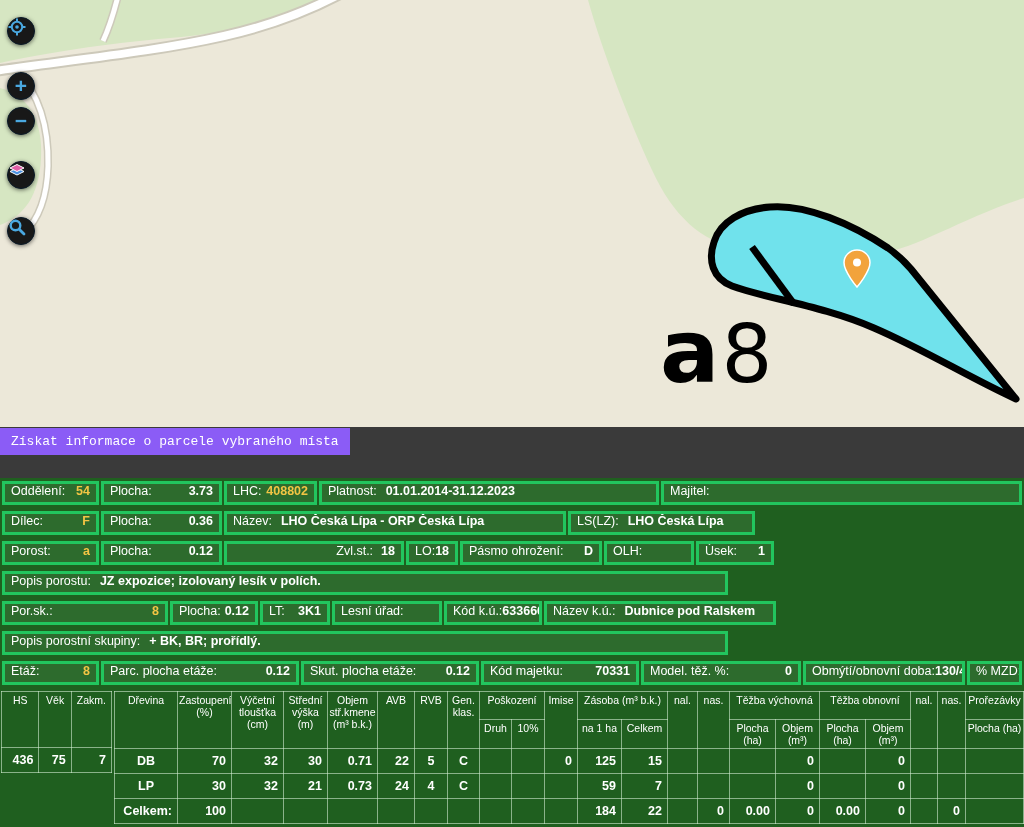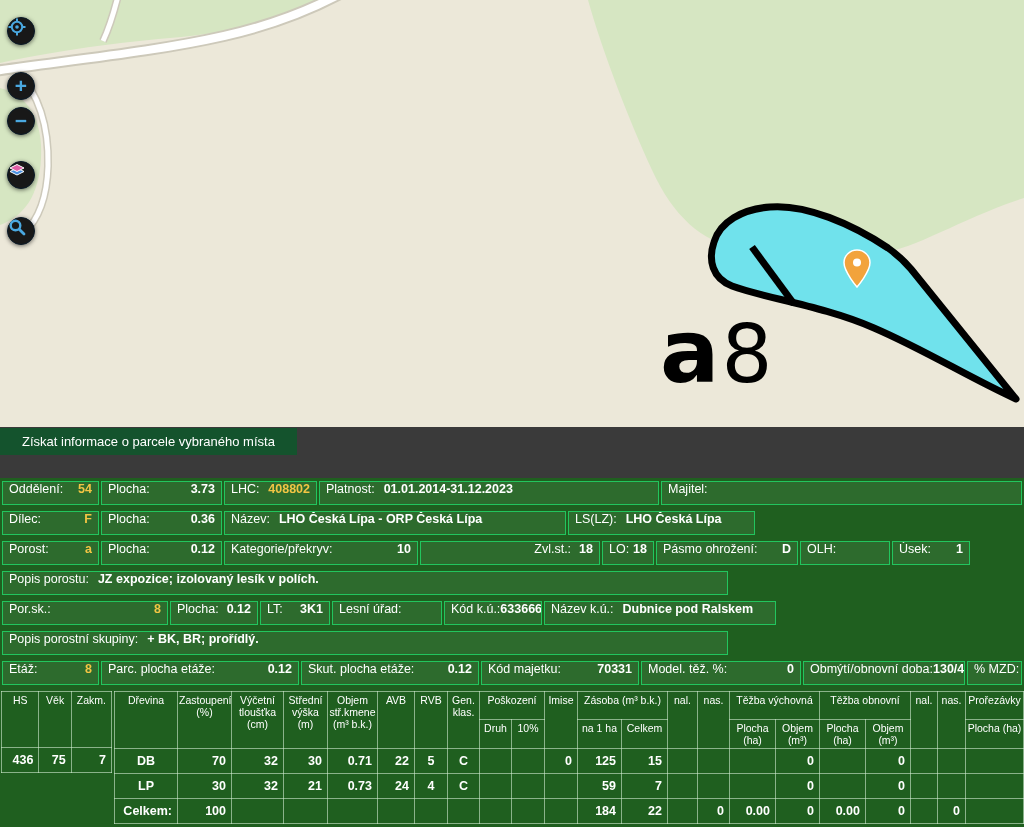--- a/index.html
+++ b/index.html
@@ -14,29 +14,29 @@
   .arealabel .la{font-size:88px;font-weight:800;font-family:"DejaVu Sans",sans-serif;}
   .arealabel .ln{font-size:80px;font-weight:400;font-family:"DejaVu Sans",sans-serif;margin-left:2px;}
 
   .ctl{position:absolute;left:7px;width:28px;height:28px;border-radius:50%;
        background:#181818;border:1px solid #0a1a28;box-shadow:0 1px 4px rgba(0,0,0,.55);
        display:flex;align-items:center;justify-content:center;color:#4aa8e0;cursor:pointer;box-sizing:border-box;}
   .ctl.txt{font-size:21px;font-weight:bold;line-height:1;padding-bottom:2px;}
 
   
   .strip{position:absolute;left:0;top:427px;width:1024px;height:51px;background:#3a3a3a;}
-  .tooltip{position:absolute;left:0;top:1px;background:#14532d;color:#ffffff;
-           font-size:13px;padding:6px 22px;white-space:nowrap;}
+  .tooltip{position:absolute;left:0;top:1px;background:#8b5cf6;color:#ffffff;
+           font-size:13px;padding:6px 11px;white-space:nowrap;font-family:Liberation Mono, monospace;}
 
   
   .panel{position:absolute;left:0;top:478px;width:1024px;height:349px;background:#1f5f1f;
          box-sizing:border-box;padding-top:3px;color:#fff;}
   .row{display:flex;gap:2px;padding:0 2px;margin-bottom:6px;height:24px;}
-  .f{background:#2d6b2d;border:1px solid #22c55e;display:flex;align-items:flex-end;
-     padding:8px 6px;font-size:12.5px;box-sizing:border-box;overflow:hidden;white-space:nowrap;}
+  .f{background:#2d6b2d;border:3px solid #22c55e;display:flex;align-items:flex-start;
+     padding:0 6px;font-size:12.5px;box-sizing:border-box;overflow:hidden;white-space:nowrap;}
   .f .lab{color:#fff;}
   .f .val{font-weight:bold;color:#fff;}
   .f:not(.lv):not(.rv) .val{margin-left:auto;}
   .f.lv .val{margin-left:9px;}
   .f.rv{justify-content:flex-end;}
   .f.rv .val{margin-left:8px;}
   .gold{color:#f2c544 !important;}
   .spacer{flex:1;}
 
   
@@ -163,24 +163,20 @@
     </div>
 
     <div class="row">
       <div class="f" style="width:97px">
         <span class="lab">Porost:</span>
         <span class="val gold">a</span>
       </div>
       <div class="f" style="width:121px">
         <span class="lab">Plocha:</span>
         <span class="val">0.12</span>
-      </div>
-      <div class="f" style="width:194px">
-        <span class="lab">Kategorie/překryv:</span>
-        <span class="val">10</span>
       </div>
       <div class="f rv" style="width:180px">
         <span class="lab">Zvl.st.:</span>
         <span class="val">18</span>
       </div>
       <div class="f" style="width:52px">
         <span class="lab">LO:</span>
         <span class="val">18</span>
       </div>
       <div class="f" style="width:142px">

